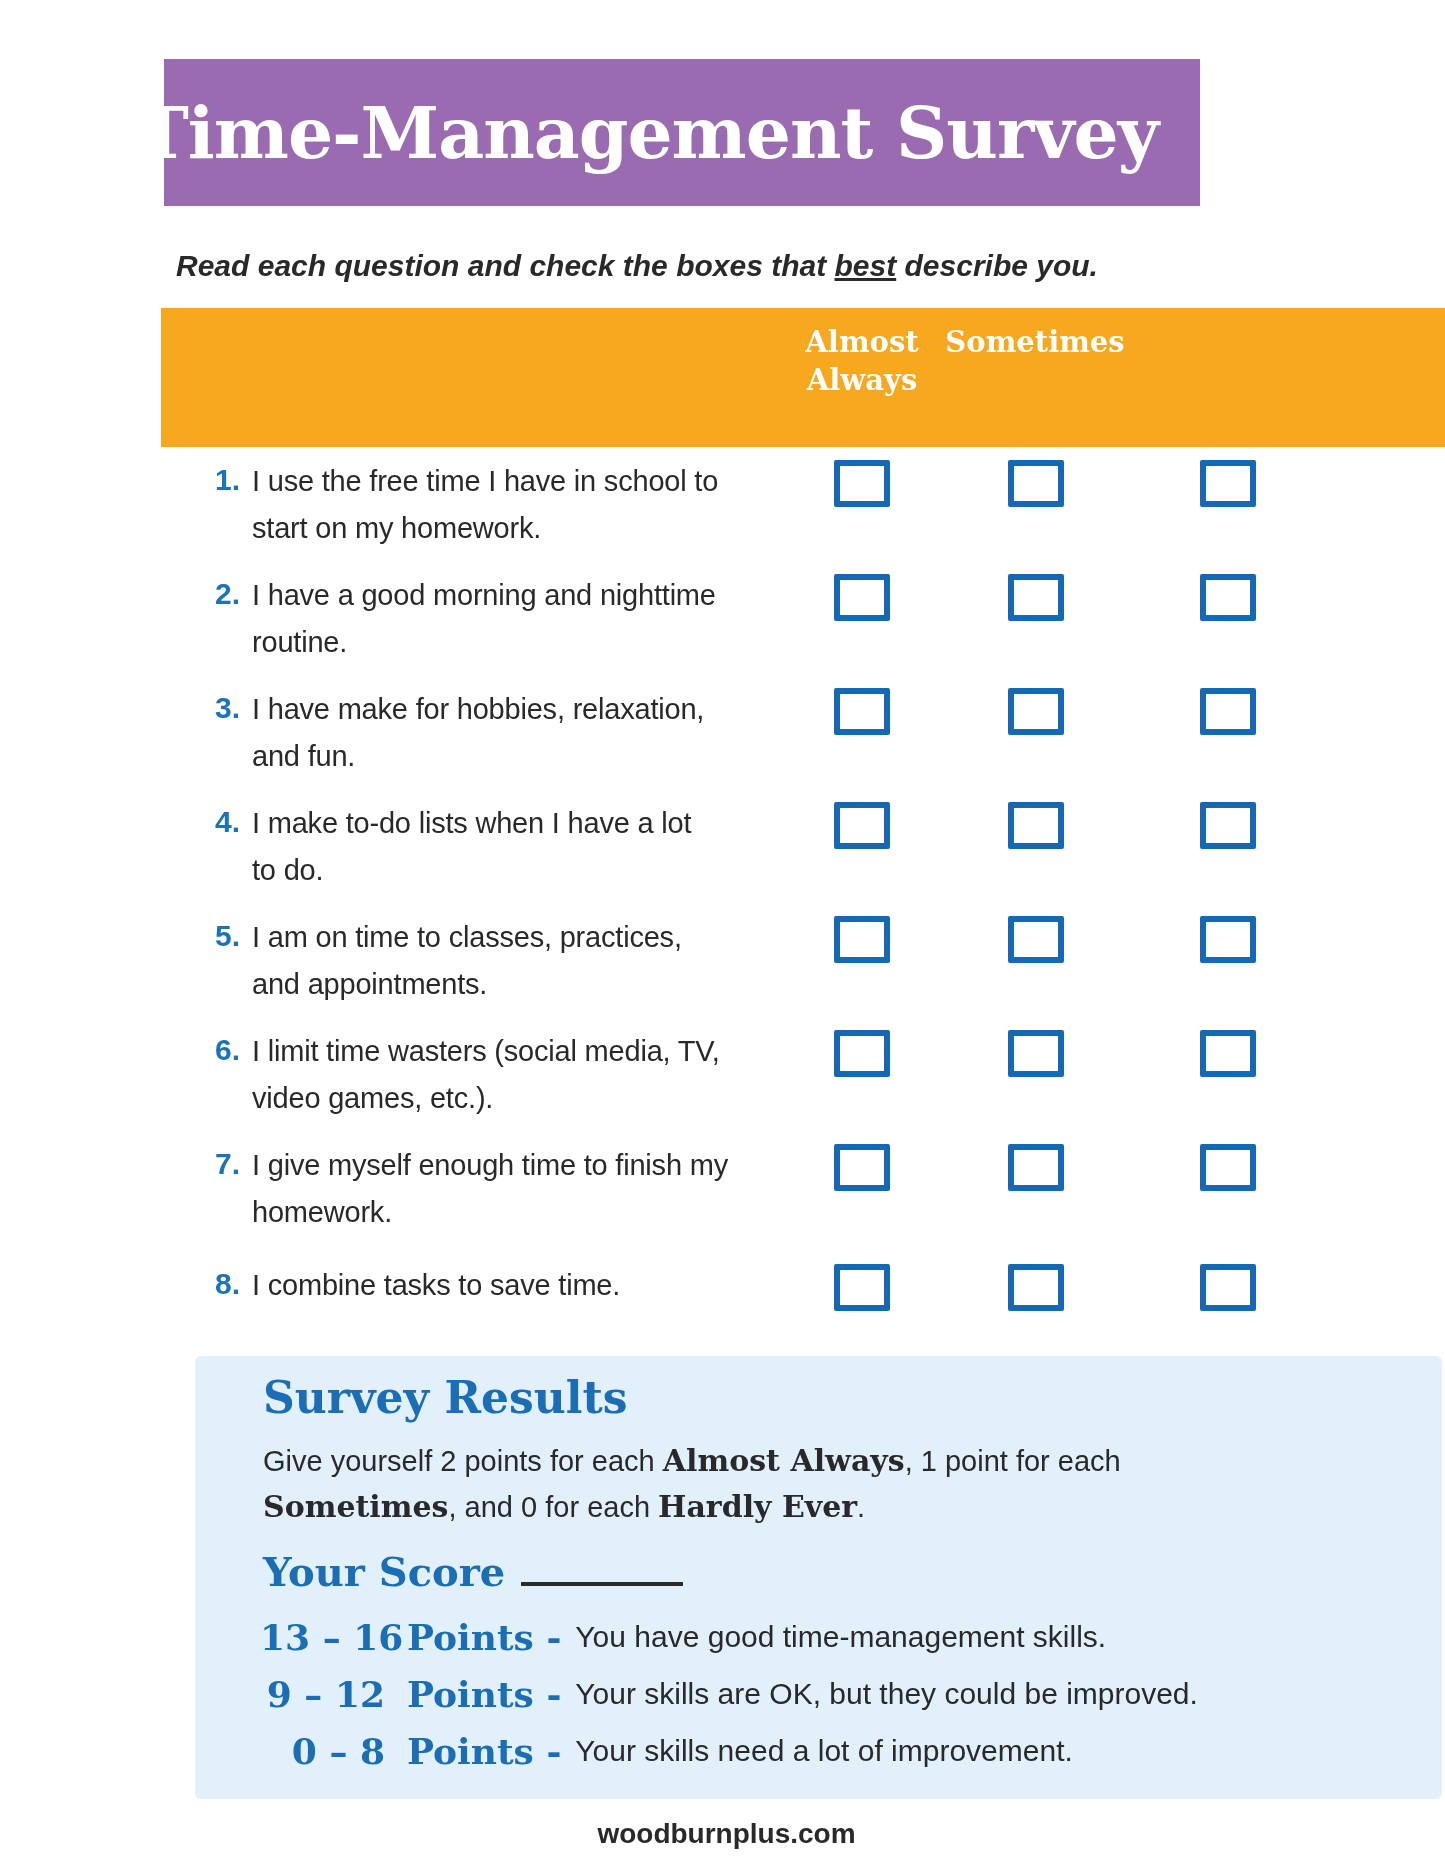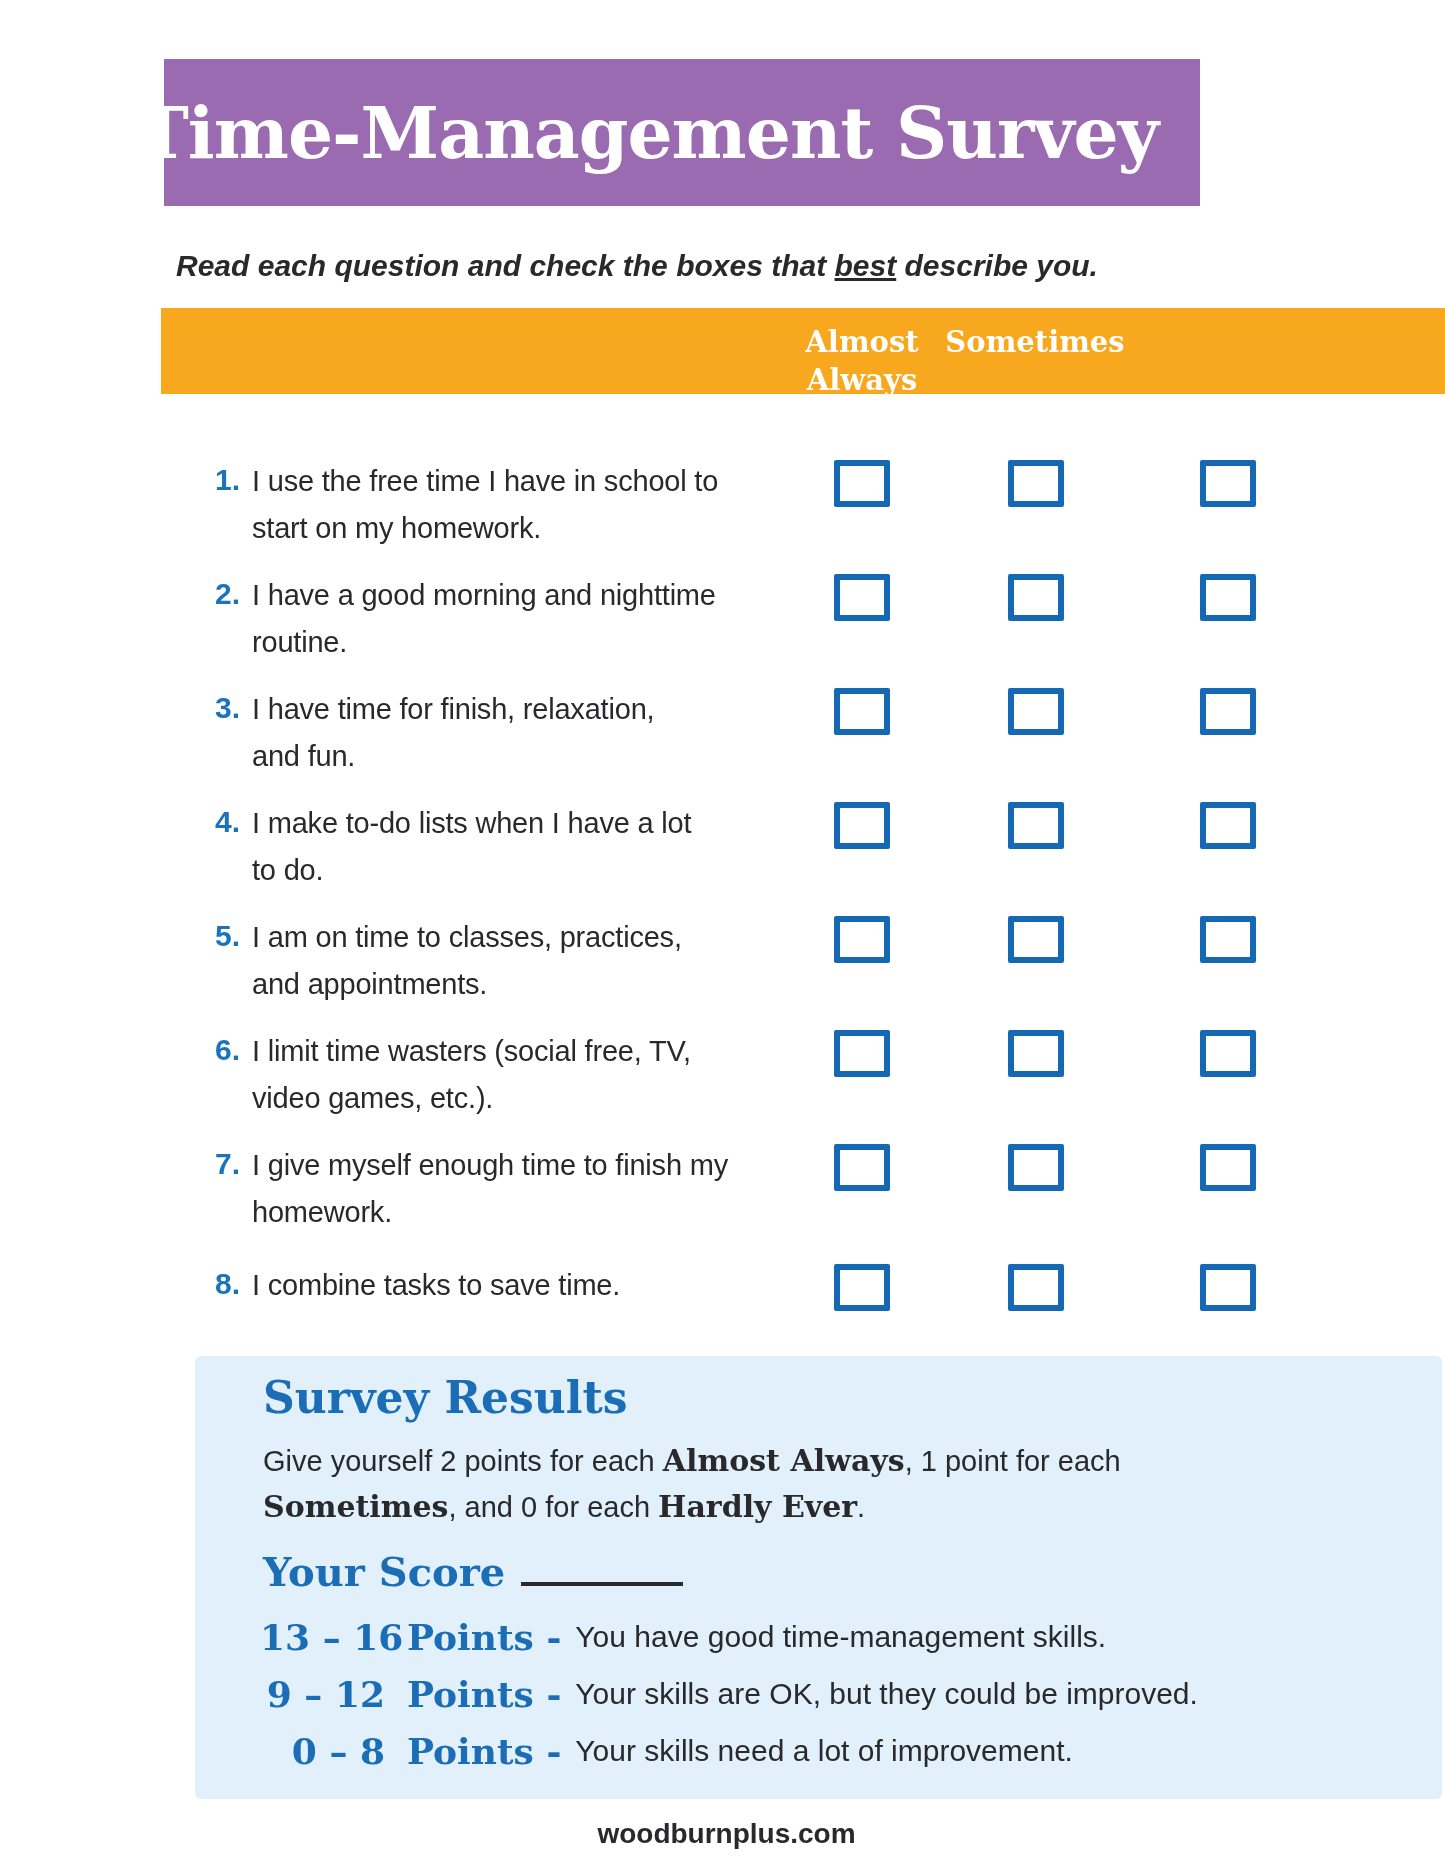--- a/index.html
+++ b/index.html
@@ -12,21 +12,21 @@
         justify-content:center;padding-right:70px;box-sizing:border-box;}
   .purple-header h1{margin:0;font-family:"DejaVu Serif",serif;font-weight:bold;
         font-size:71px;letter-spacing:-1px;color:#fff;white-space:nowrap;}
 
   
   .instruction{position:absolute;left:164px;top:236px;margin:12px;
         font:italic bold 30px/1.2 "Liberation Sans",sans-serif;color:var(--text_ink,#29292c);}
   .instruction .u{text-decoration:underline;}
 
   
-  .orange-bar{position:absolute;left:161px;top:308px;width:1284px;height:86px;
+  .orange-bar{position:absolute;left:161px;top:308px;width:1284px;height:139px;
         background:var(--bar_orange,#f8a81f);}
   .col-head{position:absolute;top:15px;width:220px;text-align:center;color:#fff;
         font-family:"DejaVu Serif",serif;font-weight:bold;font-size:29px;line-height:38px;
         white-space:pre-line;}
   .col-head:nth-child(1){left:591px;}
   .col-head:nth-child(2){left:764px;}
   .col-head:nth-child(3){left:956px;}
 
   
   .q-row{position:absolute;left:0;width:1445px;height:100px;}
@@ -96,21 +96,21 @@
       <div class="q-row" style="top: 572px;">
         <div class="q-num">2.</div>
         <div class="q-text">I have a good morning and nighttime
 routine.</div>
         <div class="cb c1" role="checkbox" aria-checked="false"></div>
         <div class="cb c2" role="checkbox" aria-checked="false"></div>
         <div class="cb c3" role="checkbox" aria-checked="false"></div>
       </div>
       <div class="q-row" style="top: 686px;">
         <div class="q-num">3.</div>
-        <div class="q-text">I have time for finish, relaxation,
+        <div class="q-text">I have make for hobbies, relaxation,
 and fun.</div>
         <div class="cb c1" role="checkbox" aria-checked="false"></div>
         <div class="cb c2" role="checkbox" aria-checked="false"></div>
         <div class="cb c3" role="checkbox" aria-checked="false"></div>
       </div>
       <div class="q-row" style="top: 800px;">
         <div class="q-num">4.</div>
         <div class="q-text">I make to-do lists when I have a lot
 to do.</div>
         <div class="cb c1" role="checkbox" aria-checked="false"></div>
@@ -120,21 +120,21 @@
       <div class="q-row" style="top: 914px;">
         <div class="q-num">5.</div>
         <div class="q-text">I am on time to classes, practices,
 and appointments.</div>
         <div class="cb c1" role="checkbox" aria-checked="false"></div>
         <div class="cb c2" role="checkbox" aria-checked="false"></div>
         <div class="cb c3" role="checkbox" aria-checked="false"></div>
       </div>
       <div class="q-row" style="top: 1028px;">
         <div class="q-num">6.</div>
-        <div class="q-text">I limit time wasters (social free, TV,
+        <div class="q-text">I limit time wasters (social media, TV,
 video games, etc.).</div>
         <div class="cb c1" role="checkbox" aria-checked="false"></div>
         <div class="cb c2" role="checkbox" aria-checked="false"></div>
         <div class="cb c3" role="checkbox" aria-checked="false"></div>
       </div>
       <div class="q-row" style="top: 1142px;">
         <div class="q-num">7.</div>
         <div class="q-text">I give myself enough time to finish my
 homework.</div>
         <div class="cb c1" role="checkbox" aria-checked="false"></div>

